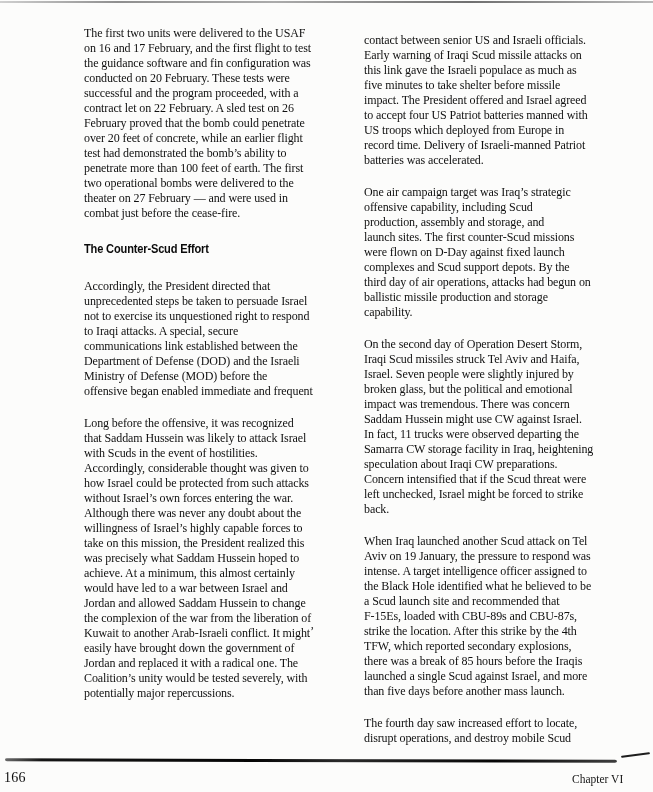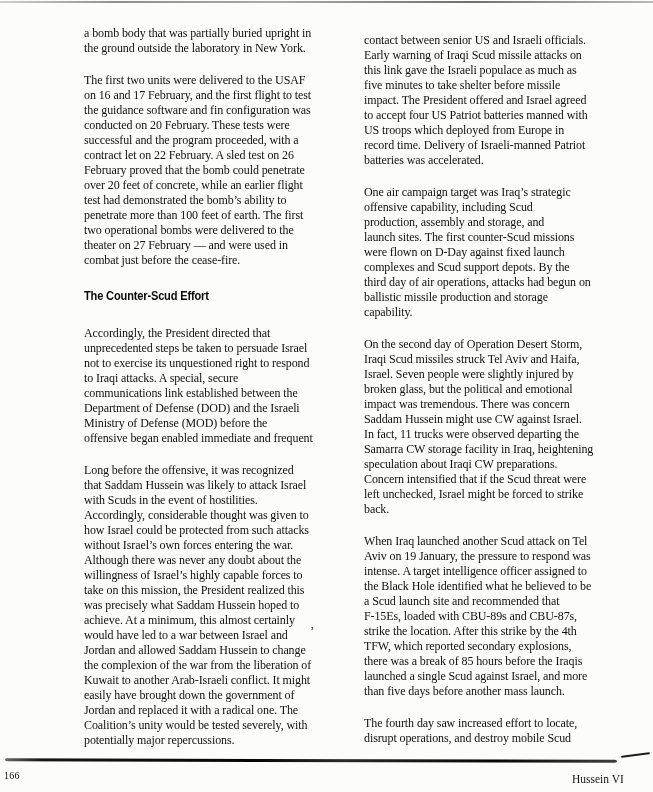--- a/index.html
+++ b/index.html
@@ -83,42 +83,40 @@
     width: 29px;
     height: 2px;
     background: #1d1d1d;
     transform: rotate(-7deg);
     border-radius: 1px;
   }
   .page-number {
     position: absolute;
     left: 4px;
     top: 770px;
-    font-size: 10px;
+    font-size: 14px;
     letter-spacing: 0.3px;
     color: #0e0e0e;
   }
   .chapter-label {
     position: absolute;
     left: 572px;
     top: 773px;
     font-size: 11.5px;
     color: #151515;
   }
 </style>
 </head>
 <body>
 
 <div class="page">
 
   <div class="top-scan-line"></div>
 
   <div class="col col-left">
-    <p>a bomb body that was partially buried upright in
-the ground outside the laboratory in New York.</p>
     <p>The first two units were delivered to the USAF
 on 16 and 17 February, and the first flight to test
 the guidance software and fin configuration was
 conducted on 20 February. These tests were
 successful and the program proceeded, with a
 contract let on 22 February. A sled test on 26
 February proved that the bomb could penetrate
 over 20 feet of concrete, while an earlier flight
 test had demonstrated the bomb’s ability to
 penetrate more than 100 feet of earth. The first
@@ -200,15 +198,15 @@
     <p>The fourth day saw increased effort to locate,
 disrupt operations, and destroy mobile Scud</p>
   </div>
 
   <span class="ink-speck">’</span>
 
   <div class="footer-rule"></div>
   <div class="footer-rule-tail"></div>
 
   <div class="page-number">166</div>
-  <div class="chapter-label">Hussein VI</div>
+  <div class="chapter-label">Chapter VI</div>
 
 </div>
 
 </body></html>

